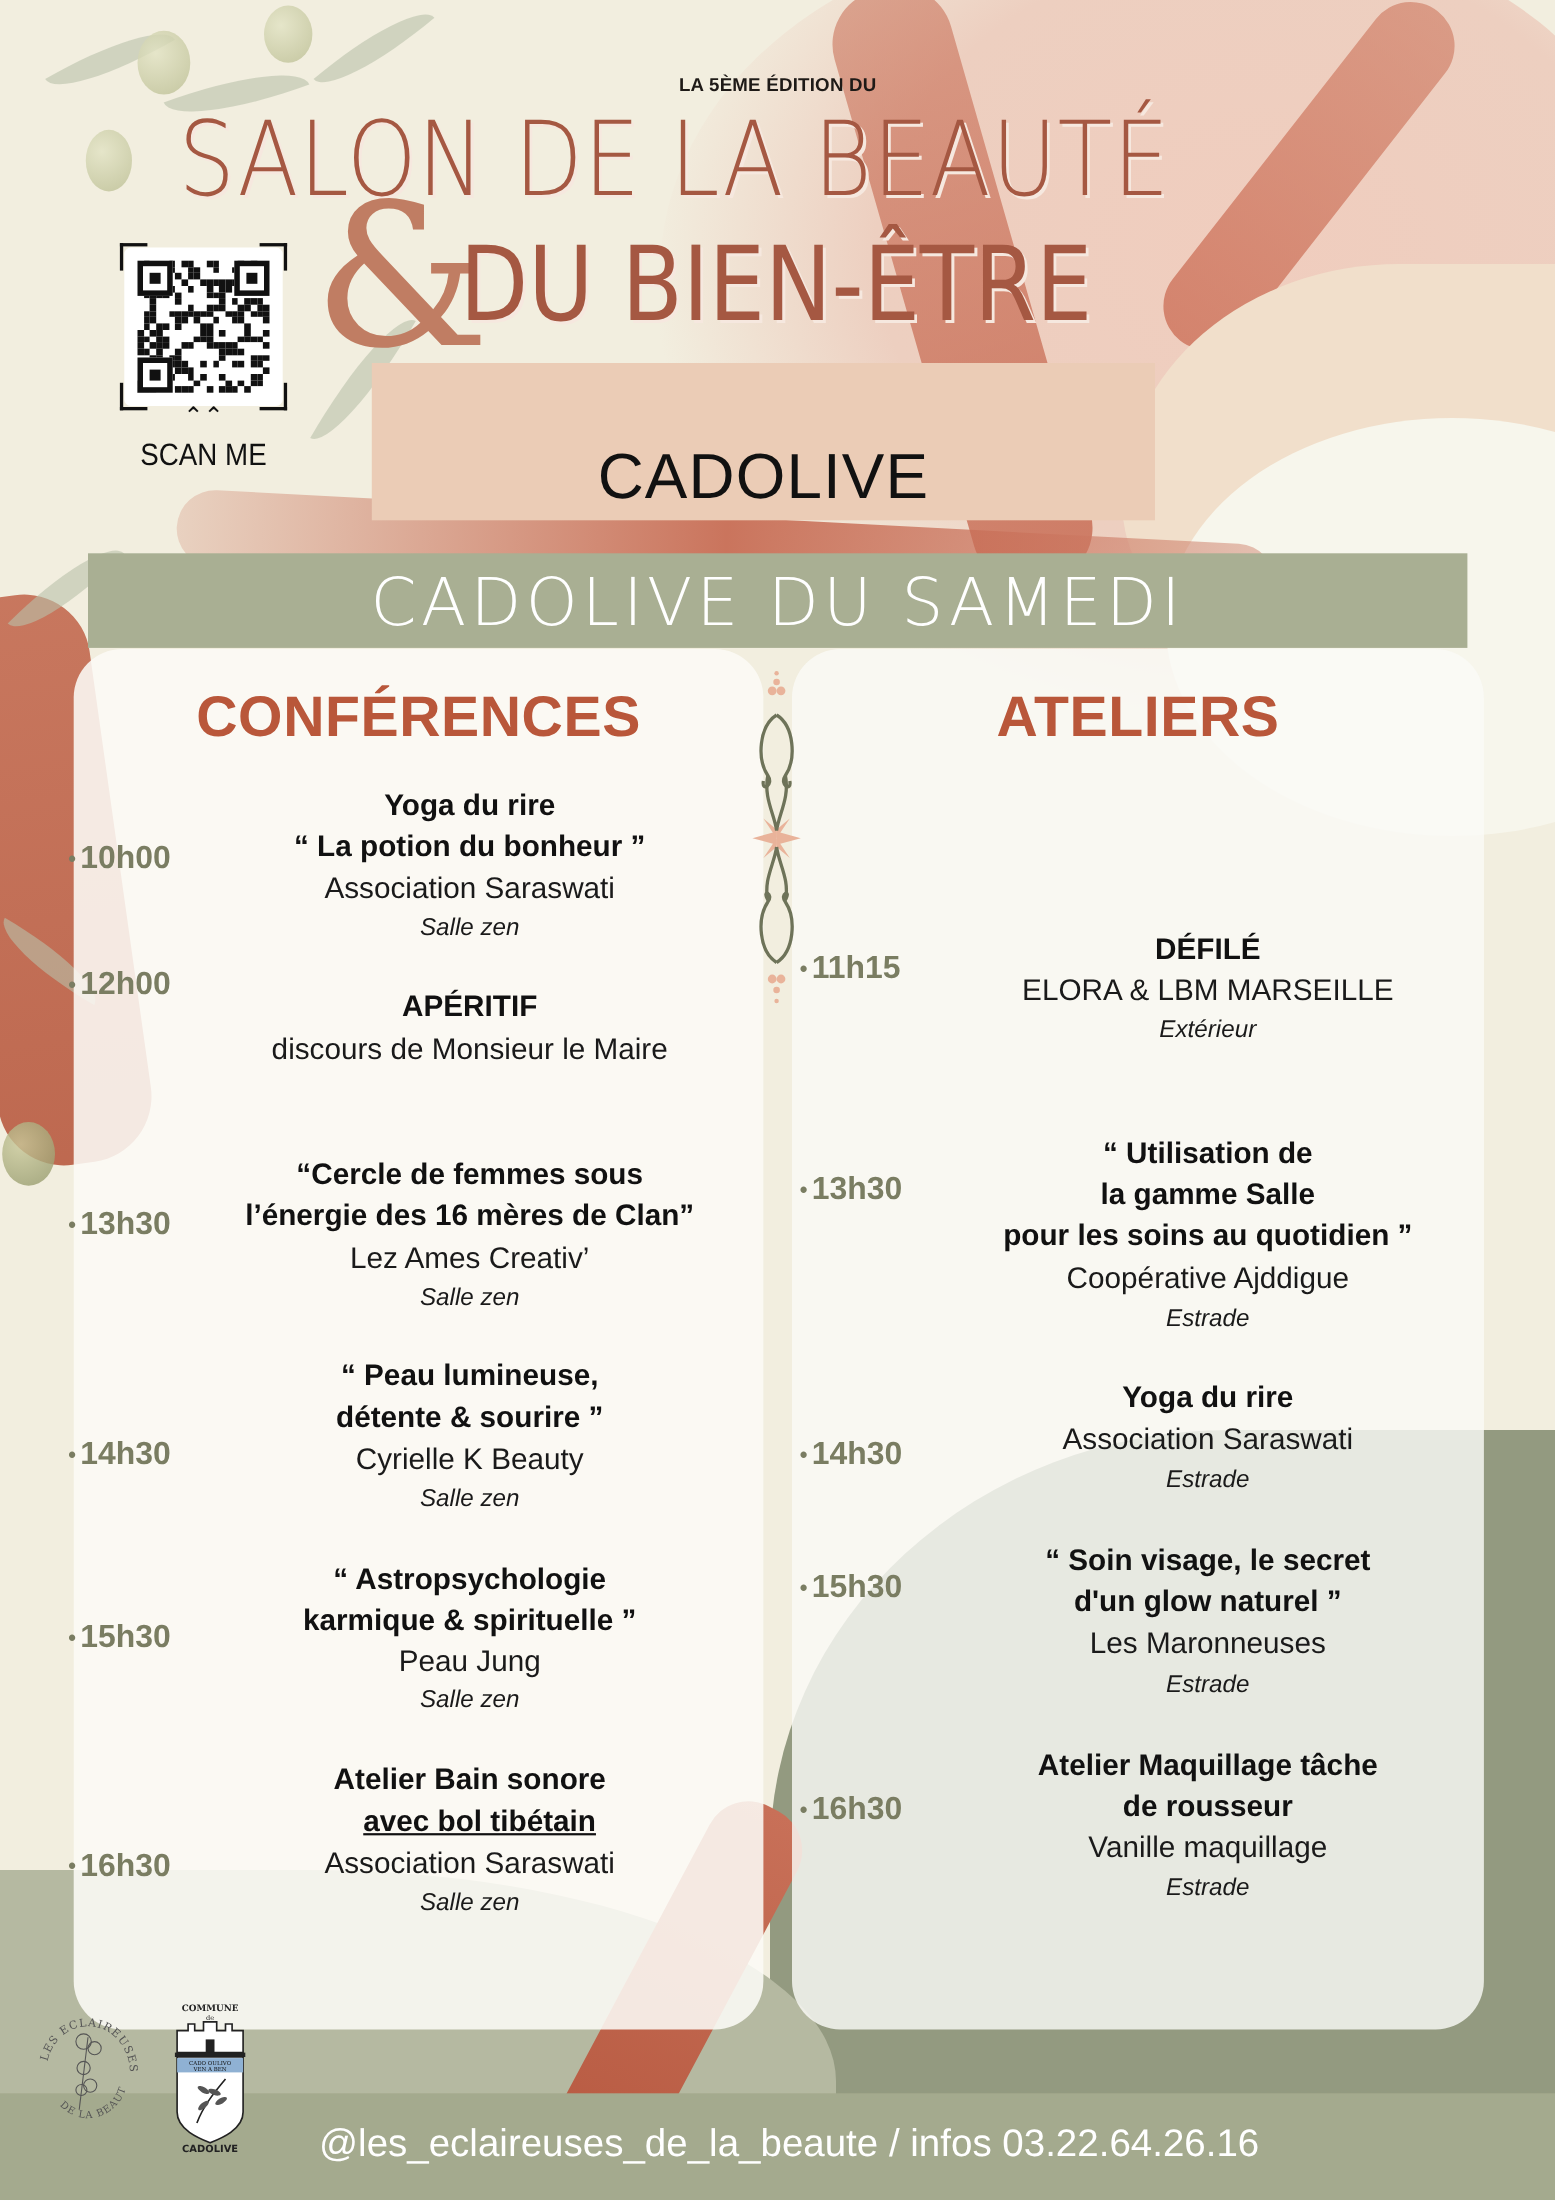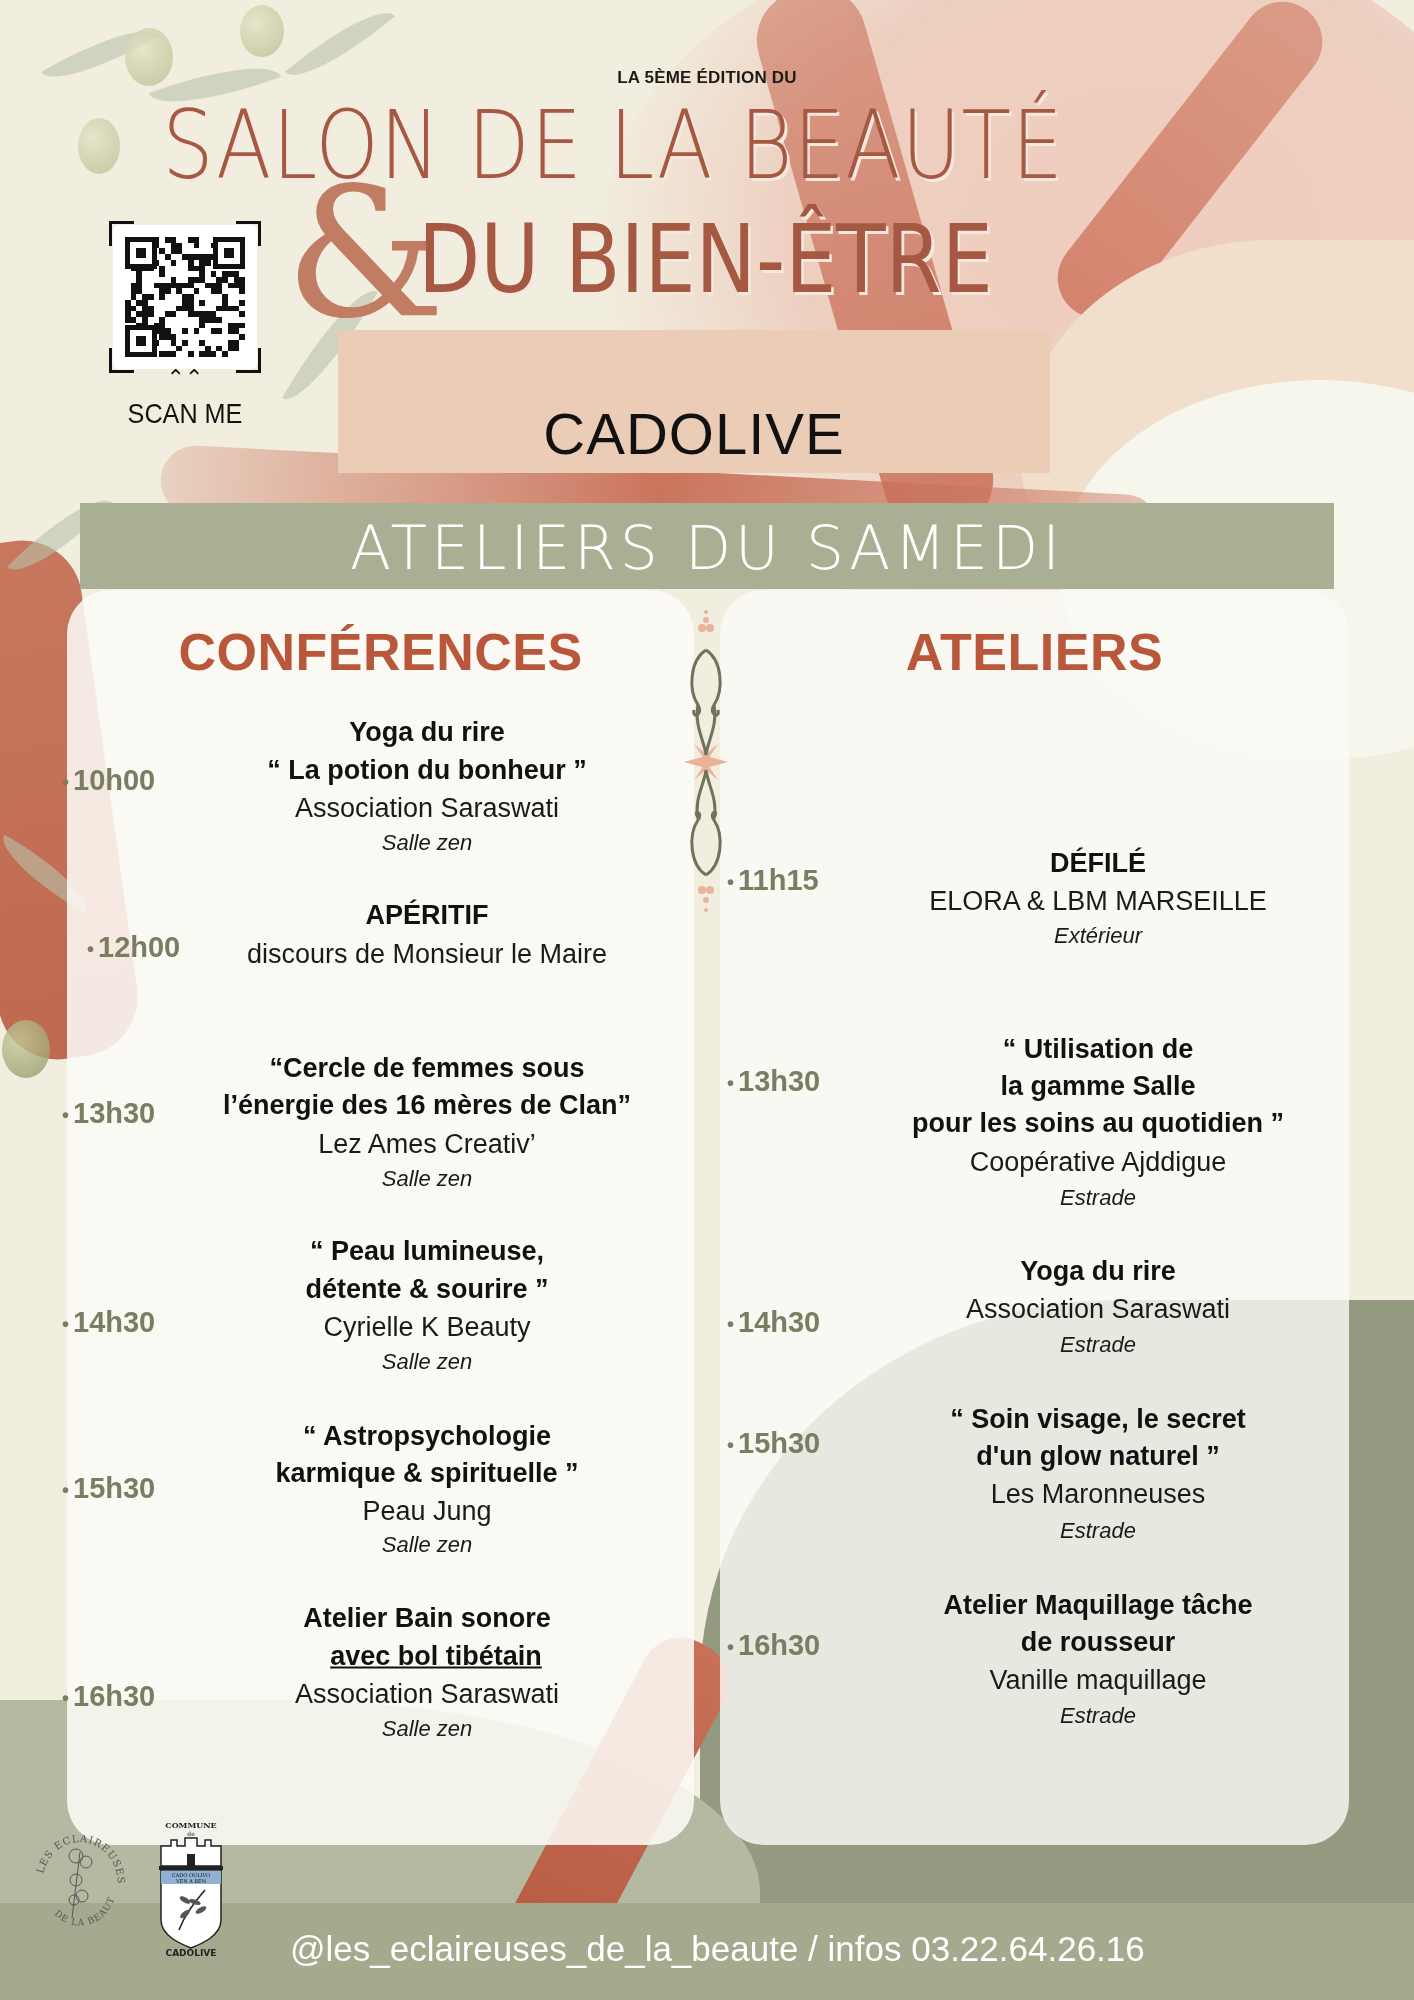--- a/index.html
+++ b/index.html
@@ -643,21 +643,21 @@
   <div class="qr-finder" style="left:12px;top:100px;"></div>
 </div>
 <div class="abs scan-chevron">⌃⌃</div>
 <div class="abs scan-label">SCAN ME</div>
 
 <div class="abs date-box">
   <div class="place-line">CADOLIVE</div>
 </div>
 
 <div class="abs program-band">
-  <div class="program-title">ATELIERS DU SAMEDI</div>
+  <div class="program-title">CADOLIVE DU SAMEDI</div>
 </div>
 
 <div class="panel panel-left"></div>
 <div class="panel panel-right"></div>
 
 <svg class="abs ornament" viewBox="0 0 52 340">
   <g fill="#E9B39A">
     <circle cx="22" cy="38" r="4"></circle>
       <circle cx="30" cy="38" r="4"></circle>
       <circle cx="26" cy="30" r="3"></circle>
@@ -683,21 +683,21 @@
 
 <div class="col-title" style="left:67px;width:627px;">CONFÉRENCES</div>
 <div class="col-title" style="left:720px;width:629px;">ATELIERS</div>
 
 <div id="conf-events">
     <div class="time" style="left: 62px; top: 765px;"><span class="dot">•</span><span>10h00</span></div>
     <div class="ev-line ev-title" style="left: 127px; width: 600px; top: 732px;">Yoga du rire</div>
     <div class="ev-line ev-title" style="left: 127px; width: 600px; top: 770px;">“ La potion du bonheur ”</div>
     <div class="ev-line ev-org" style="left: 127px; width: 600px; top: 808px;">Association Saraswati</div>
     <div class="ev-line ev-room" style="left: 127px; width: 600px; top: 843px;">Salle zen</div>
-    <div class="time" style="left: 62px; top: 932px; margin-left: 25px;"><span class="dot">•</span><span>12h00</span></div>
+    <div class="time" style="left: 62px; top: 880px;"><span class="dot">•</span><span>12h00</span></div>
     <div class="ev-line ev-title" style="left: 127px; width: 600px; top: 915px;">APÉRITIF</div>
     <div class="ev-line ev-org" style="left: 127px; width: 600px; top: 954px;">discours de Monsieur le Maire</div>
     <div class="time" style="left: 62px; top: 1098px;"><span class="dot">•</span><span>13h30</span></div>
     <div class="ev-line ev-title" style="left: 127px; width: 600px; top: 1068px;">“Cercle de femmes sous</div>
     <div class="ev-line ev-title" style="left: 127px; width: 600px; top: 1105px;">l’énergie des 16 mères de Clan”</div>
     <div class="ev-line ev-org" style="left: 127px; width: 600px; top: 1144px;">Lez Ames Creativ’</div>
     <div class="ev-line ev-room" style="left: 127px; width: 600px; top: 1179px;">Salle zen</div>
     <div class="time" style="left: 62px; top: 1307px;"><span class="dot">•</span><span>14h30</span></div>
     <div class="ev-line ev-title" style="left: 127px; width: 600px; top: 1251px;">“ Peau lumineuse,</div>
     <div class="ev-line ev-title" style="left: 127px; width: 600px; top: 1289px;">détente &amp; sourire ”</div>

